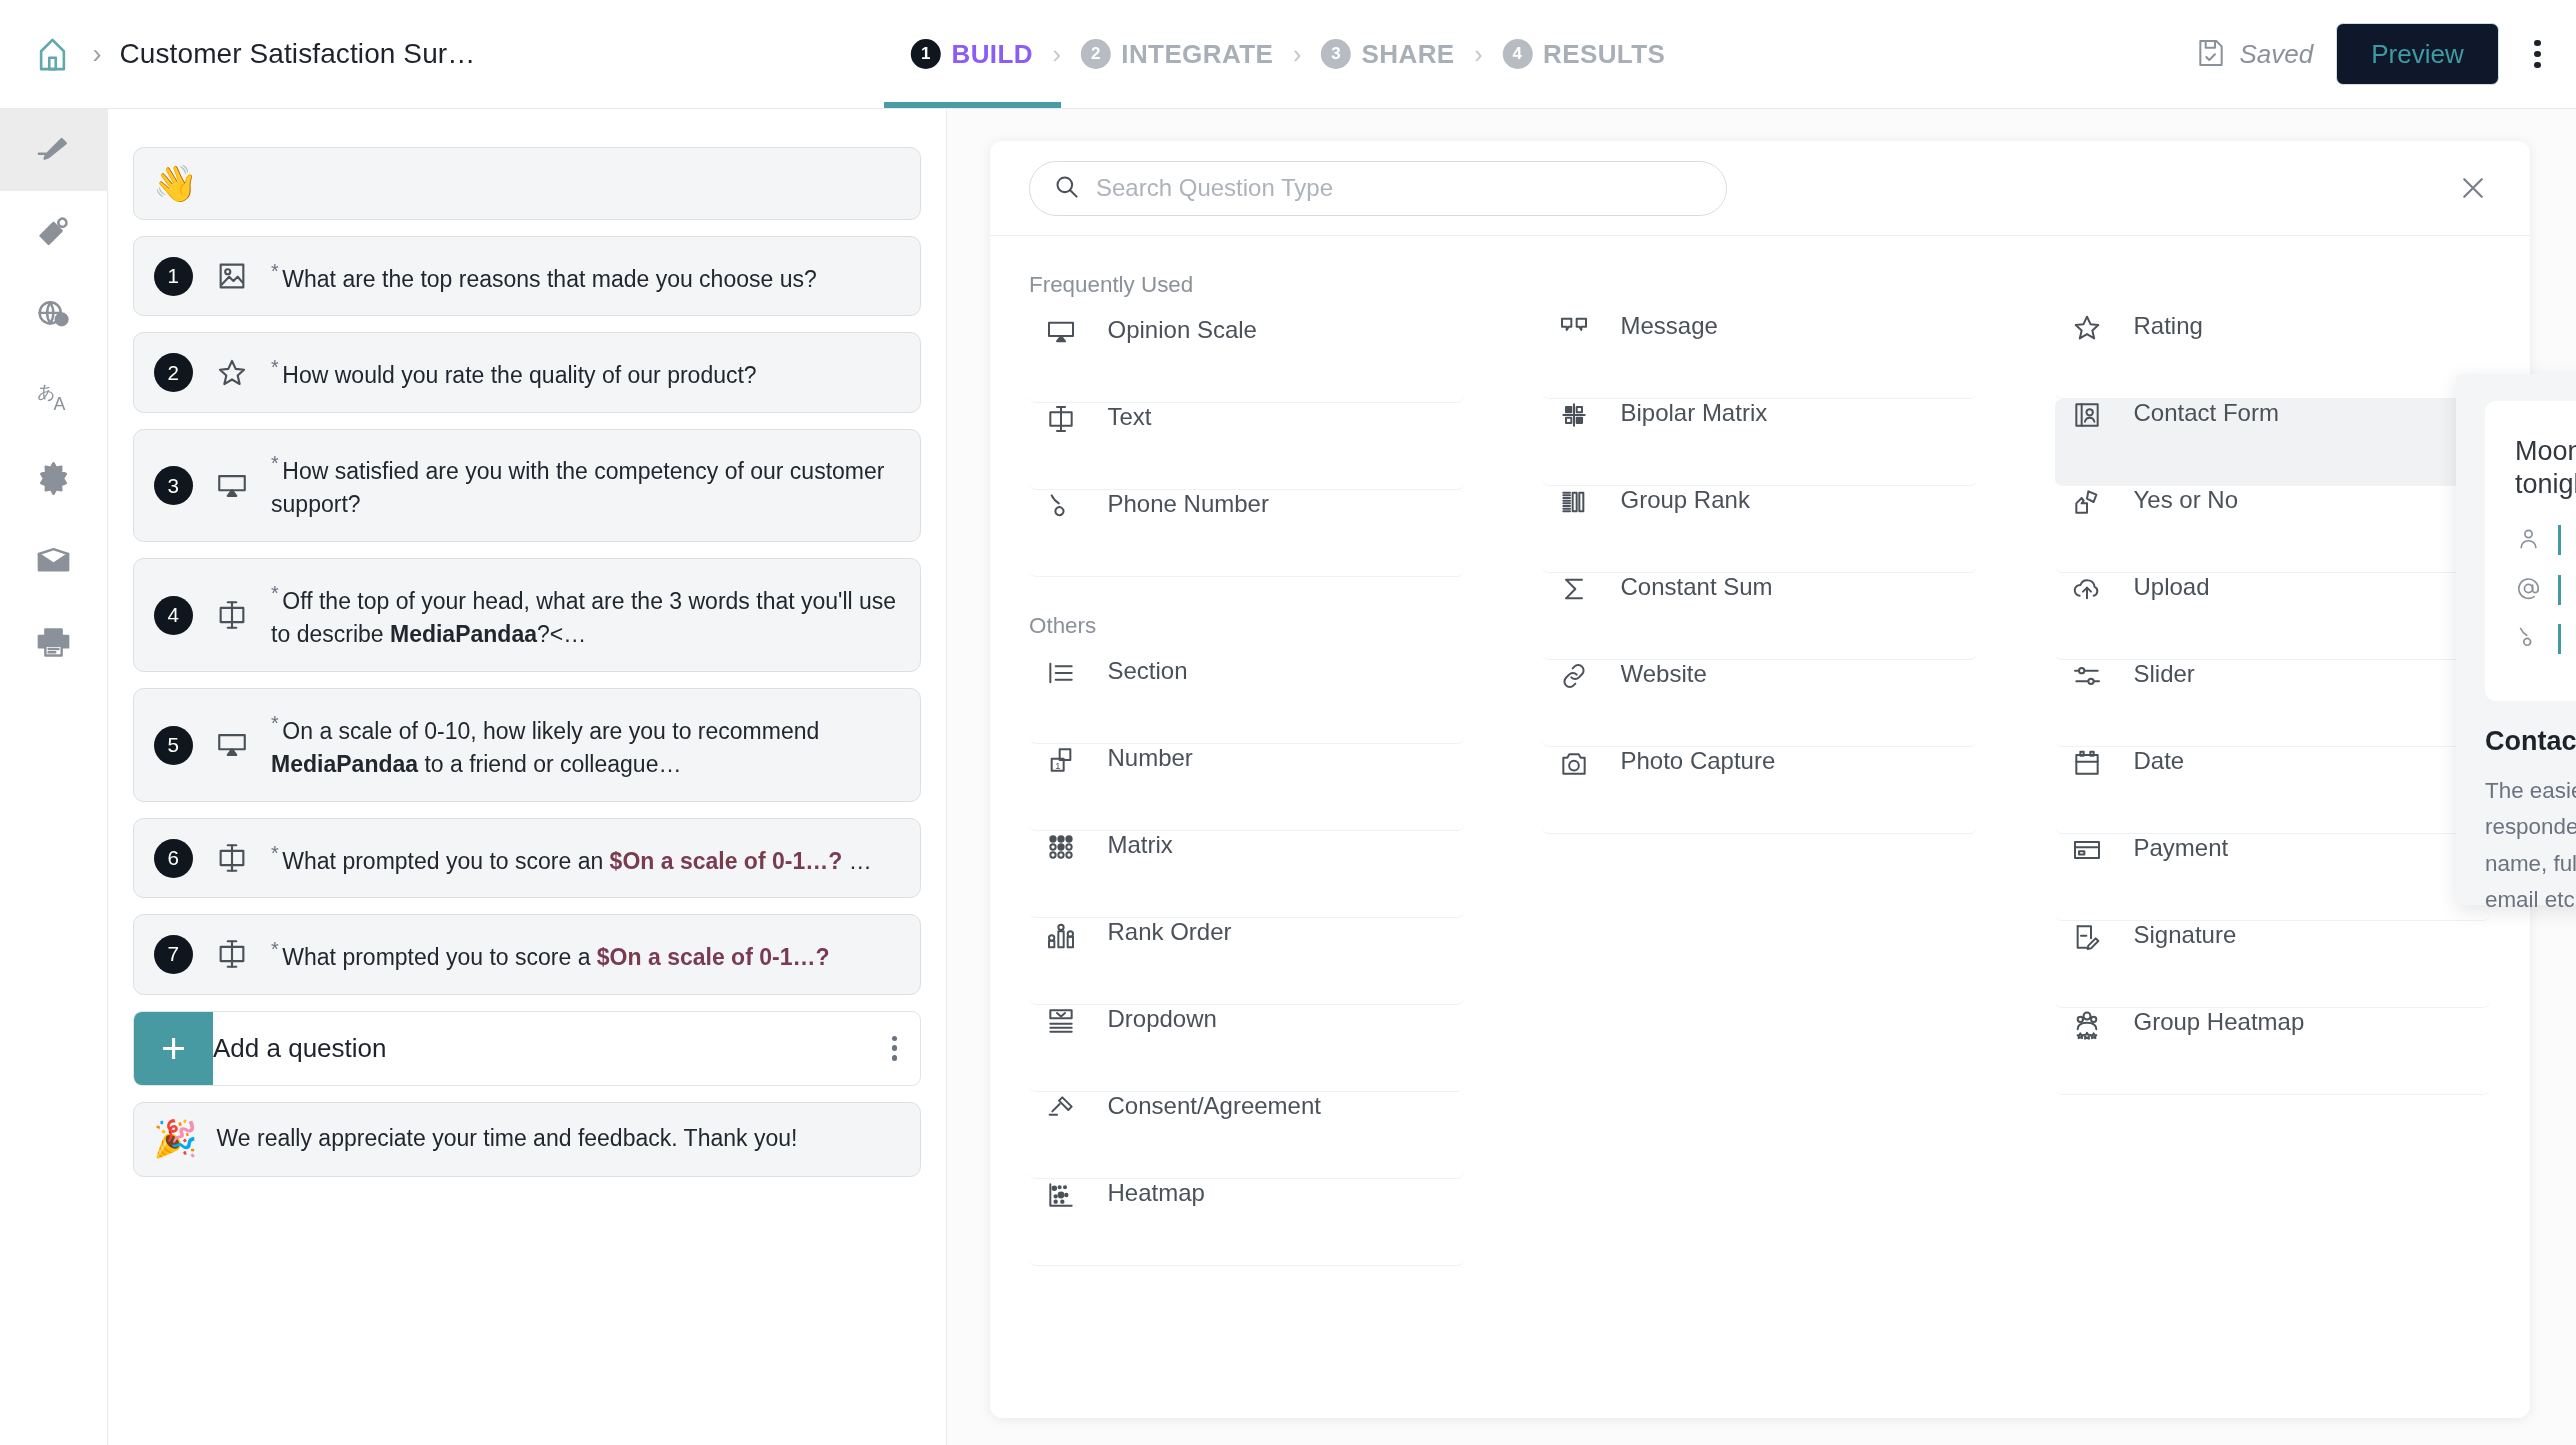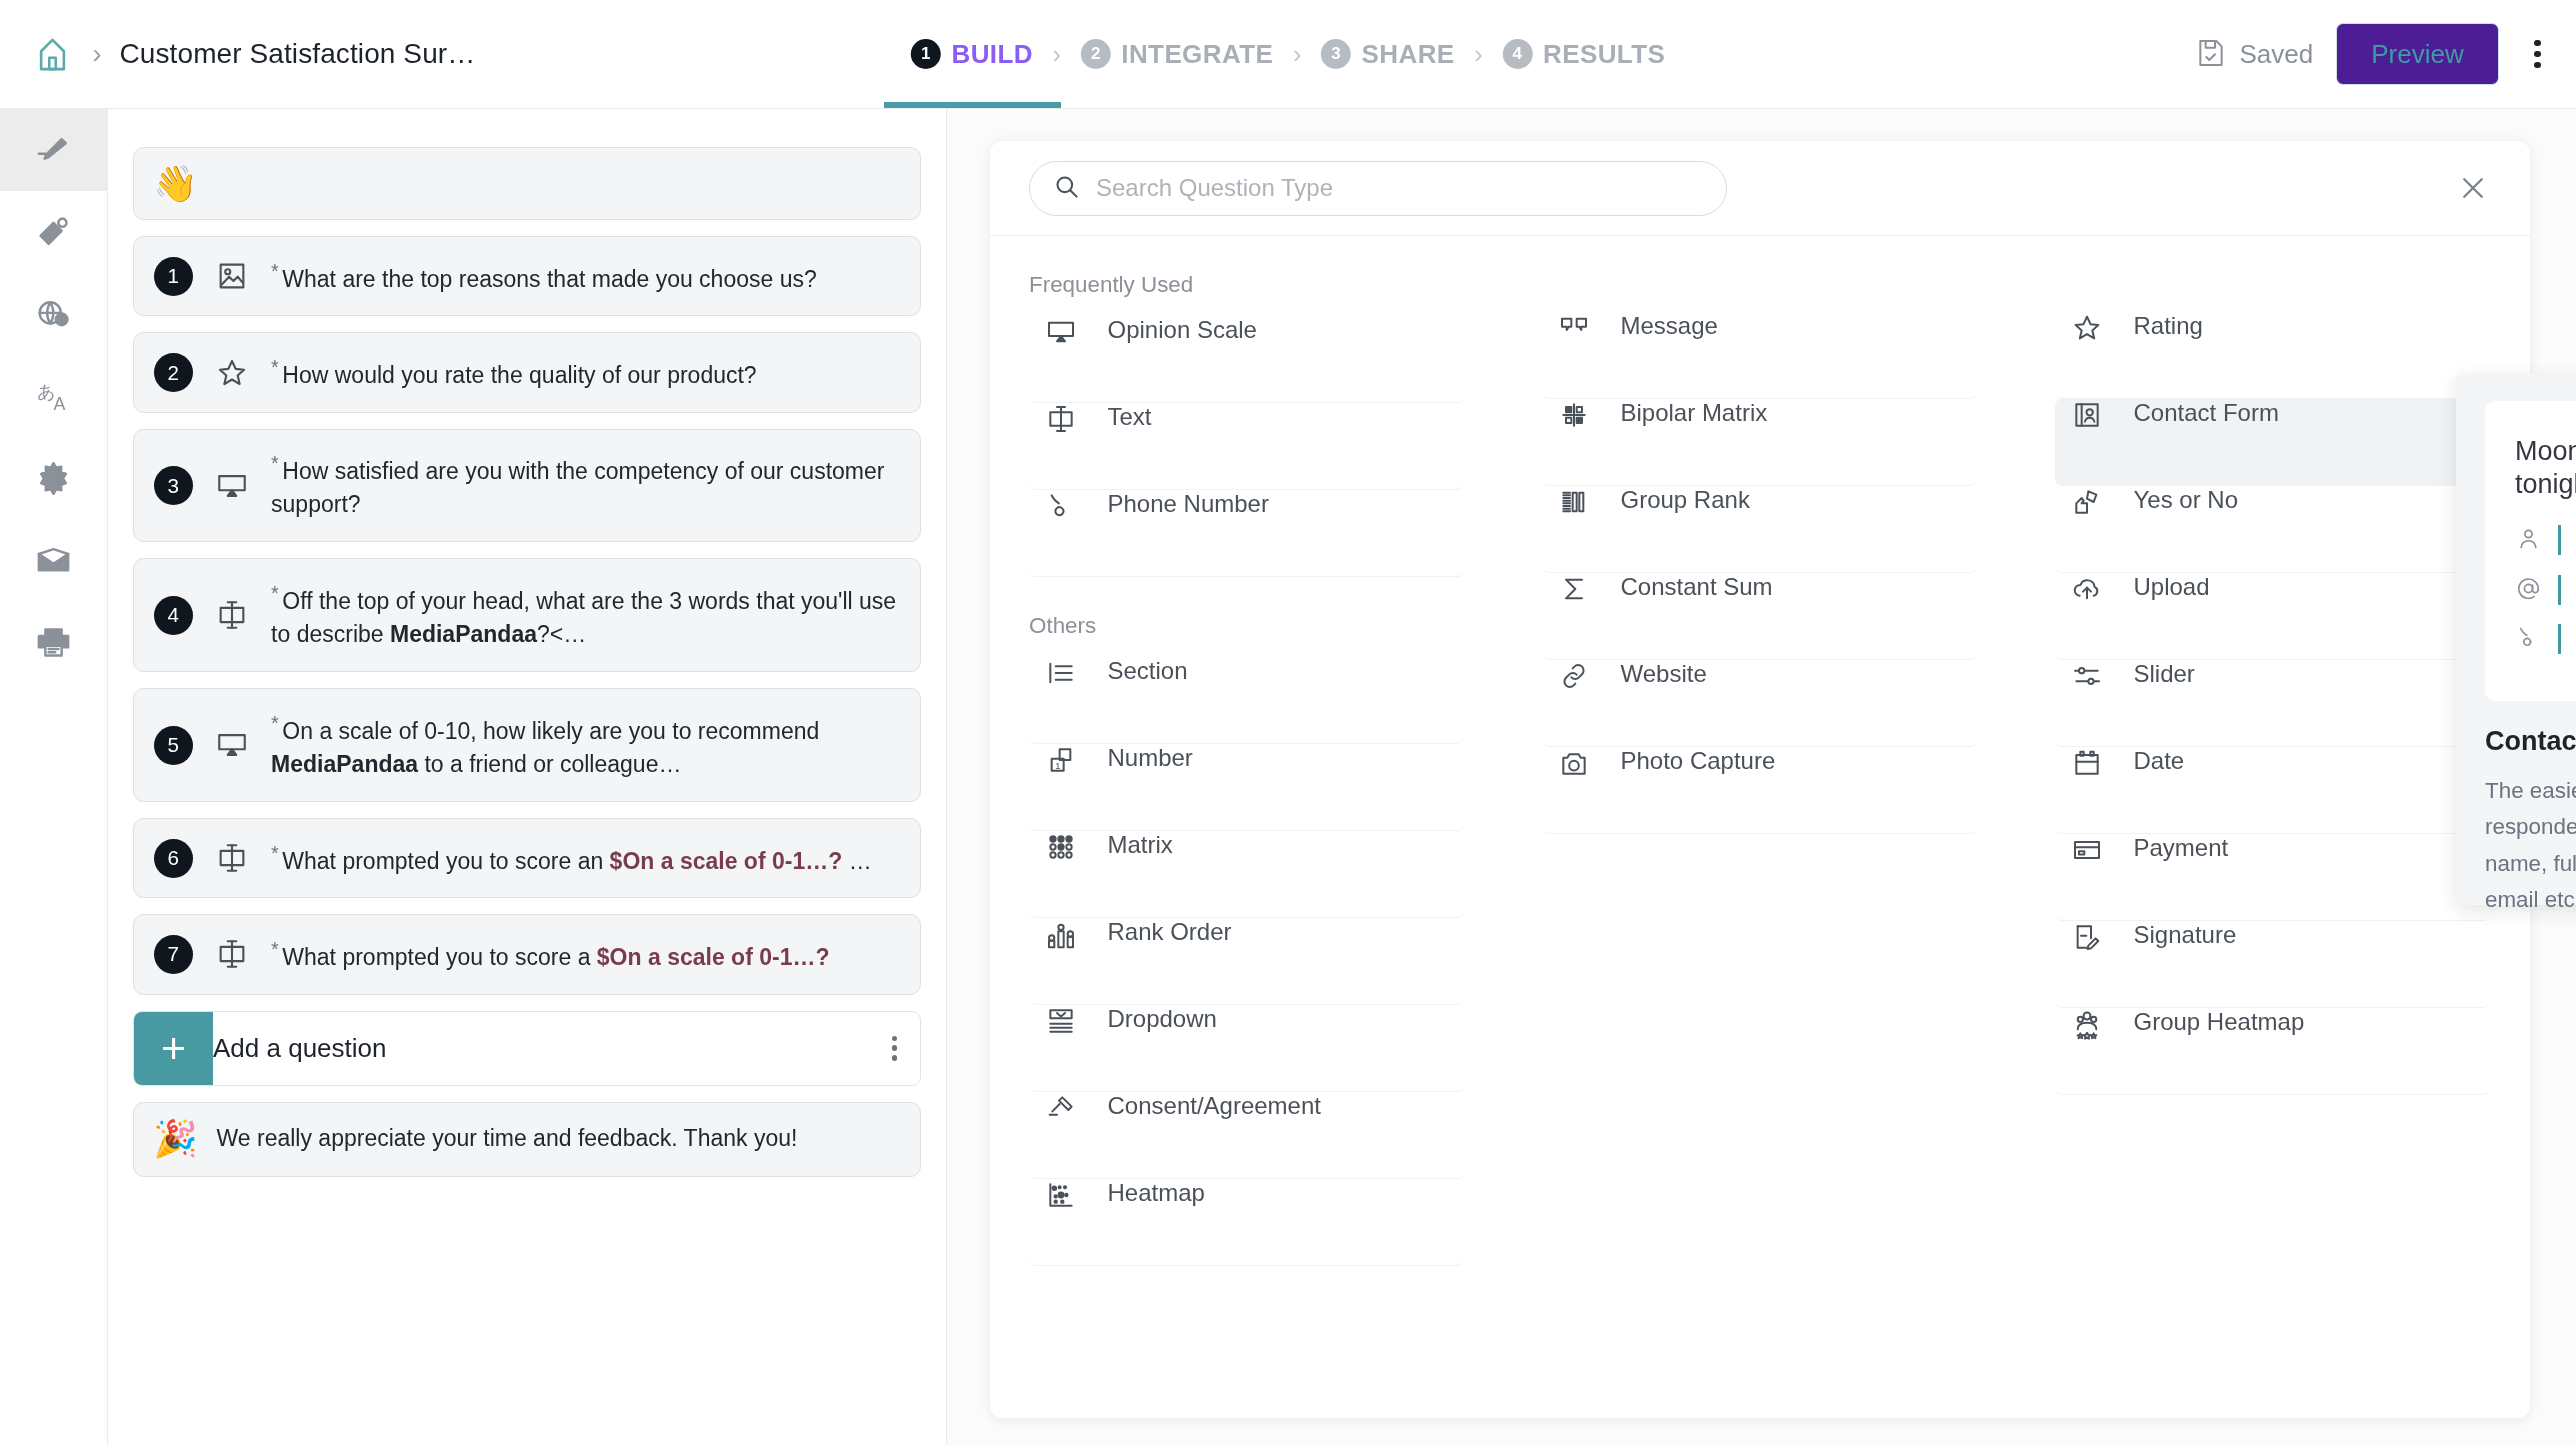--- a/index.html
+++ b/index.html
@@ -29,24 +29,24 @@
     display: flex; align-items: center; justify-content: center;
     font-size: 17px; color: #ffffff; background: #b6bcc2; font-weight: 600;
   }
   .step.active .step-num { background: #10161e; }
   .step-label { font-size: 26px; font-weight: 700; letter-spacing: 0.4px; color: #a9afb6; }
   .step.active .step-label { color: #8b5cf6; }
   .step-sep { color: #c3c8cd; font-size: 25px; margin: 0 19.7px; font-weight: 300; }
   #build-underline { position: absolute; left: 884px; bottom: 0; width: 177px; height: 6.3px; background: #4a9ba5; }
 
   #header-right { position: absolute; right: 23px; display: flex; align-items: center; gap: 23px; }
-  #saved-group { display: flex; align-items: center; gap: 12.5px; }
+  #saved-group { display: flex; align-items: center; gap: 12.5px; font-style: italic; }
   #saved-text { font-size: 26px; color: #8b9199; }
   #preview-btn {
-    border: 0.9px solid #cfe2e3; border-radius: 7.2px; background: #4c1d95;
+    border: 0.9px solid #cfe2e3; border-radius: 7.2px; background: #0f172a;
     padding: 14.3px 34px; font-size: 26px; color: #3f9aa3; cursor: pointer;
   }
   .kebab { display: flex; flex-direction: column; gap: 4.5px; padding: 9px 12.5px; cursor: pointer; }
   .kebab i { width: 6.3px; height: 6.3px; border-radius: 50%; background: #1e232b; display: block; }
 
   
   #rail {
     position: absolute; left: 0; top: 109px; width: 108px; height: 1336px;
     background: #ffffff; border-right: 0.9px solid #e8eaec;
     display: flex; flex-direction: column; align-items: center;

